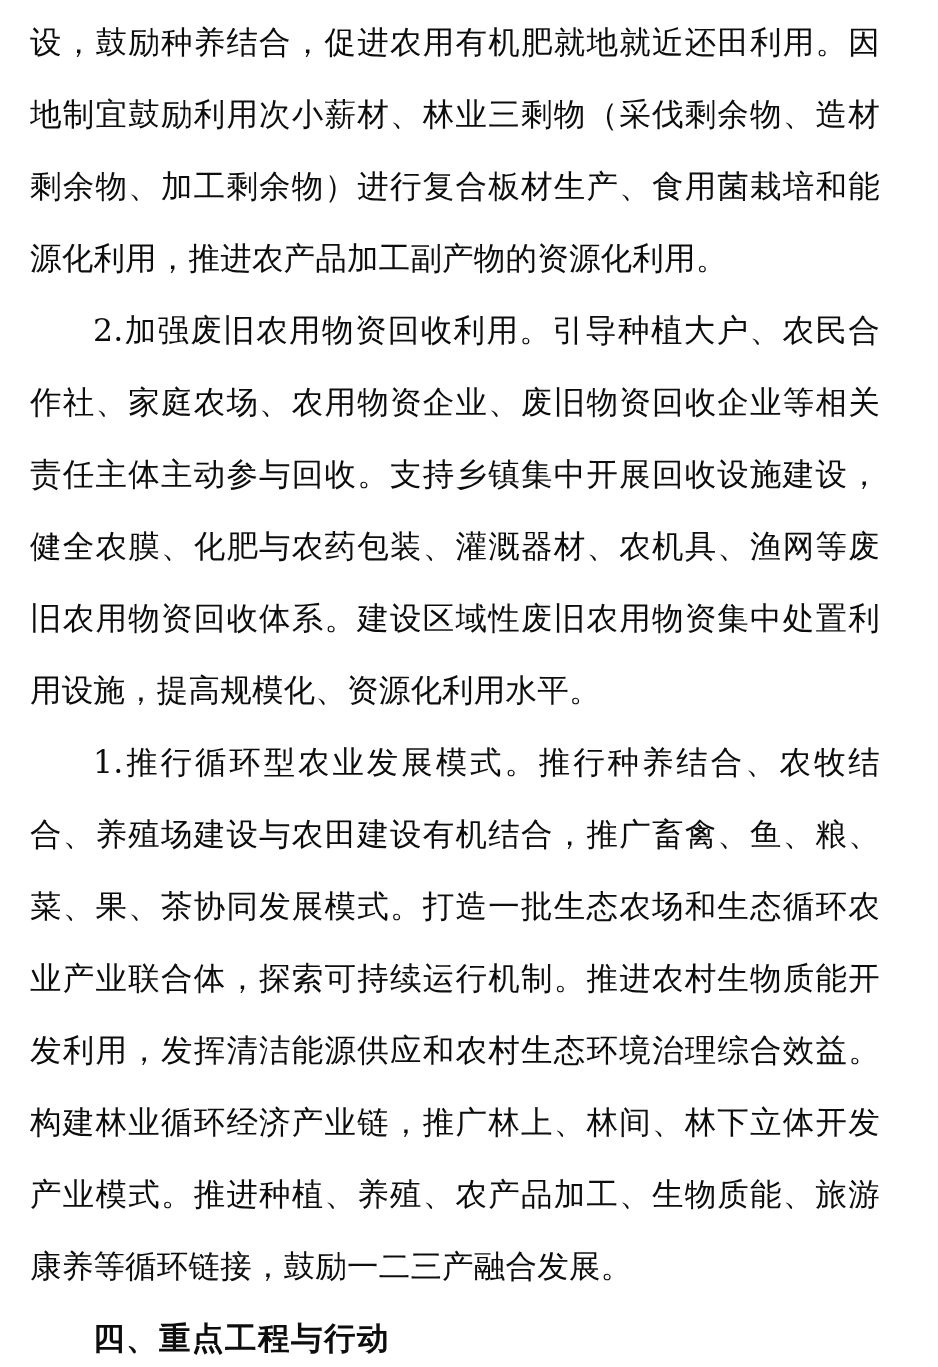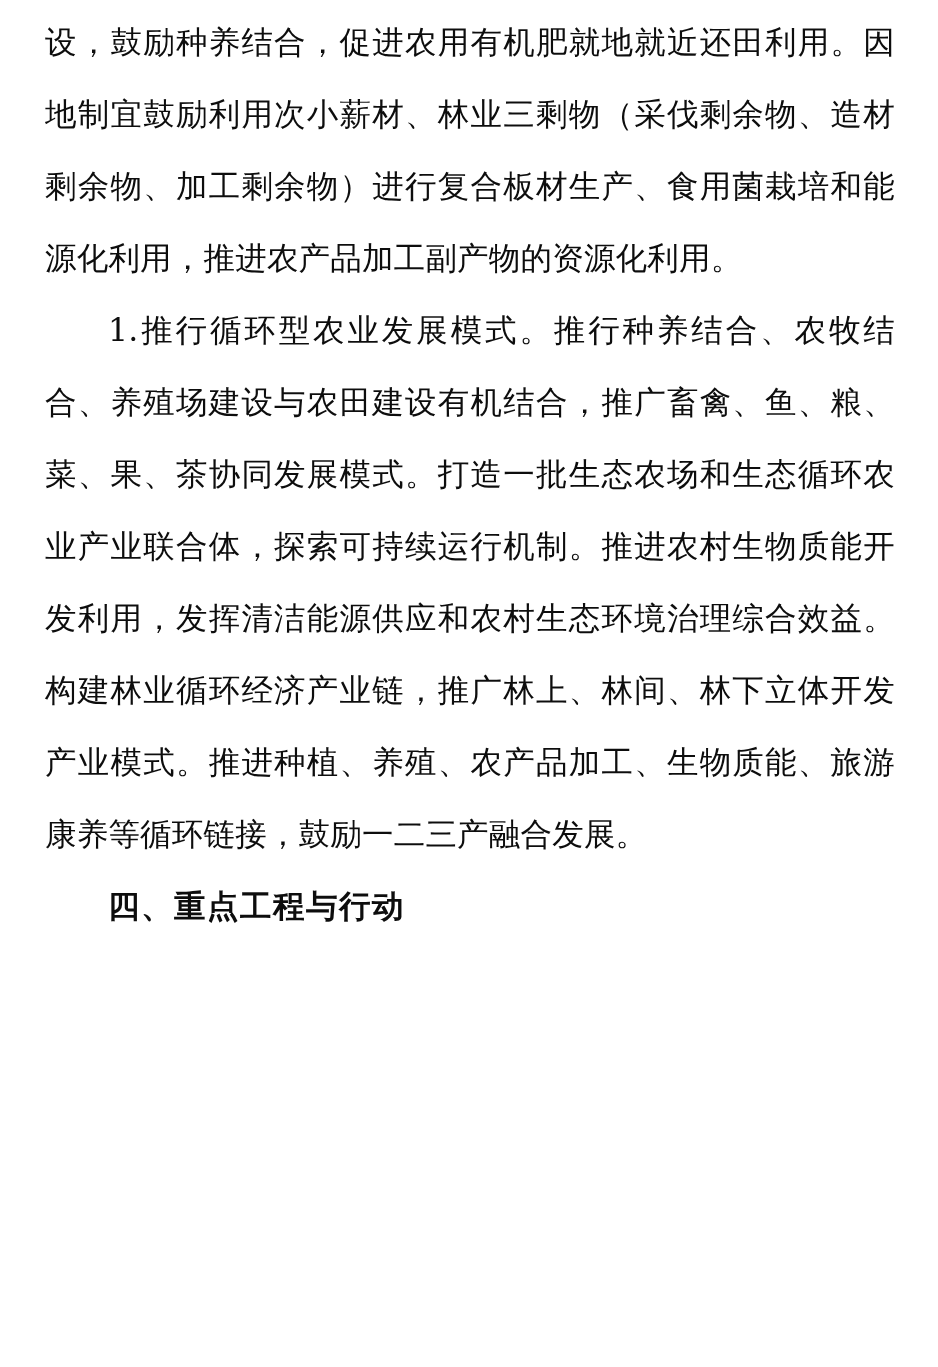--- a/index.html
+++ b/index.html
@@ -13,21 +13,20 @@
     font-family: "DejaVu Serif", "Liberation Serif", serif;
     color: #0d0d0d;
     overflow: hidden;
   }
   .page {
     position: relative;
     width: 914px;
     height: 1367px;
     box-sizing: border-box;
     padding: 6px 34px 0 30px;
-    margin-left: 15px;
   }
   .doc-body {
     font-size: 31.5px;
     line-height: 72px;
     text-align: justify;
     text-justify: inter-ideograph;
     letter-spacing: 0.2px;
   }
   p.para {
     margin: 0;
@@ -45,19 +44,20 @@
   }
 </style>
 </head>
 <body>
 
 <div class="page">
   <div class="doc-body">
 
     <p class="para noindent">设，鼓励种养结合，促进农用有机肥就地就近还田利用。因地制宜鼓励利用次小薪材、林业三剩物（采伐剩余物、造材剩余物、加工剩余物）进行复合板材生产、食用菌栽培和能源化利用，推进农产品加工副产物的资源化利用。</p>
 
+    <p class="para">2.加强废旧农用物资回收利用。引导种植大户、农民合作社、家庭农场、农用物资企业、废旧物资回收企业等相关责任主体主动参与回收。支持乡镇集中开展回收设施建设，健全农膜、化肥与农药包装、灌溉器材、农机具、渔网等废旧农用物资回收体系。建设区域性废旧农用物资集中处置利用设施，提高规模化、资源化利用水平。</p>
 
     <p class="para">1.推行循环型农业发展模式。推行种养结合、农牧结合、养殖场建设与农田建设有机结合，推广畜禽、鱼、粮、菜、果、茶协同发展模式。打造一批生态农场和生态循环农业产业联合体，探索可持续运行机制。推进农村生物质能开发利用，发挥清洁能源供应和农村生态环境治理综合效益。构建林业循环经济产业链，推广林上、林间、林下立体开发产业模式。推进种植、养殖、农产品加工、生物质能、旅游康养等循环链接，鼓励一二三产融合发展。</p>
 
     <p class="heading">四、重点工程与行动</p>
 
   </div>
 </div>
 
 </body></html>

